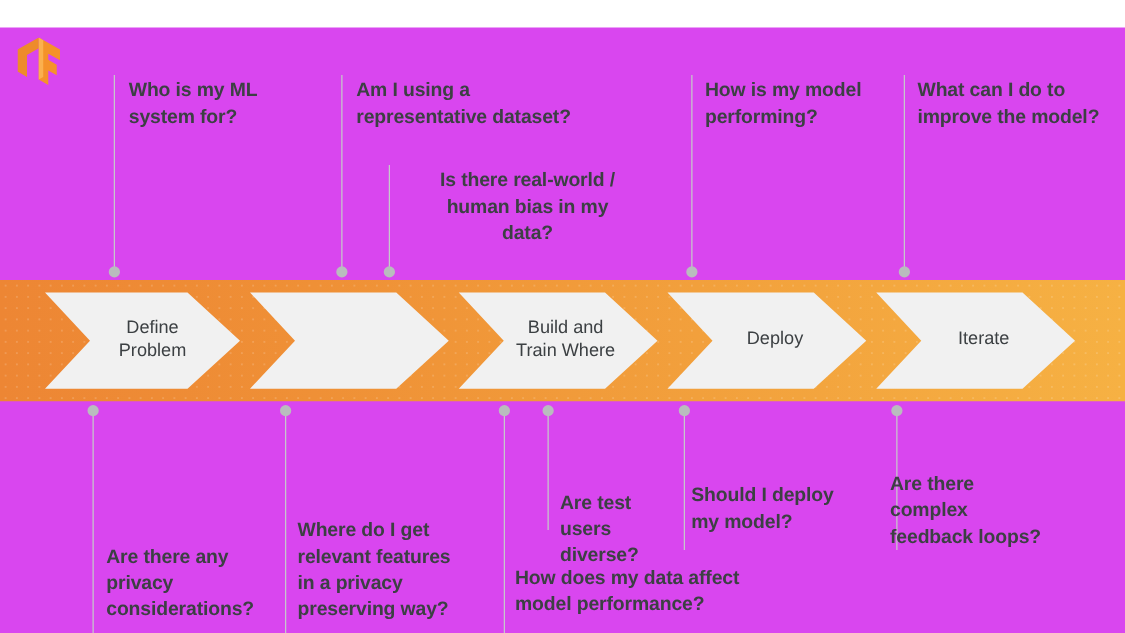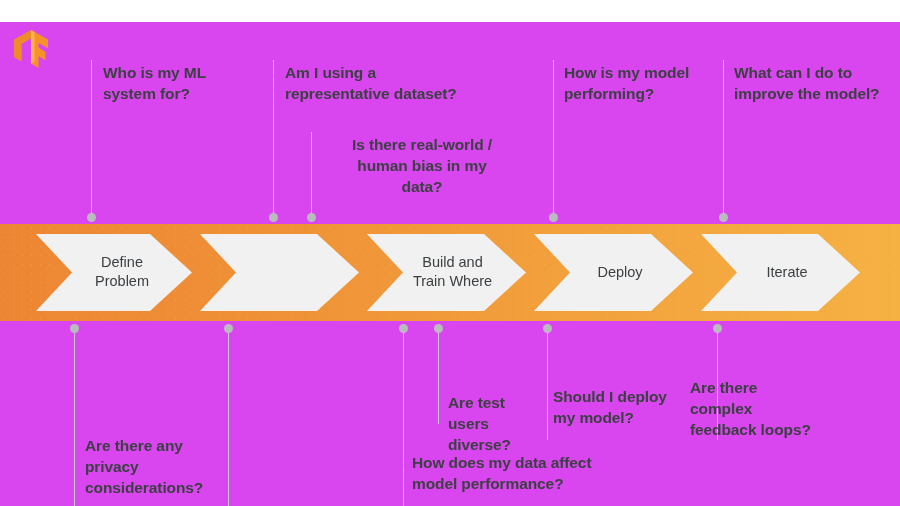--- a/index.html
+++ b/index.html
@@ -172,26 +172,30 @@
   <div class="chev-label" style="left:62px;  width:120px;">Define
 Problem</div>
   <div class="chev-label" style="left:390px; width:125px;">Build and
 Train Where</div>
   <div class="chev-label" style="left:560px; width:120px;">Deploy</div>
   <div class="chev-label" style="left:727px; width:120px;">Iterate</div>
 
   <div class="qtext" style="left:85px; top:413px; width:160px;">Are there any
 privacy
 considerations?</div>
+  <div class="qtext" style="left:238px; top:392px; width:175px;">Where do I get
+relevant features
+in a privacy
+preserving way?</div>
   <div class="qtext" style="left:448px; top:370px; width:100px;">Are test
 users
 diverse?</div>
   <div class="qtext" style="left:412px; top:430px; width:250px;">How does my data affect
 model performance?</div>
   <div class="qtext" style="left:553px; top:364px; width:160px;">Should I deploy
 my model?</div>
-  <div class="qtext" style="left:690px; top:355px; width:160px;">Are there
+  <div class="qtext" style="left:712px; top:355px; width:160px;">Are there
 complex
 feedback loops?</div>
 
   <div id="bottom-rule"></div>
 
 </div>
 
 </body></html>

